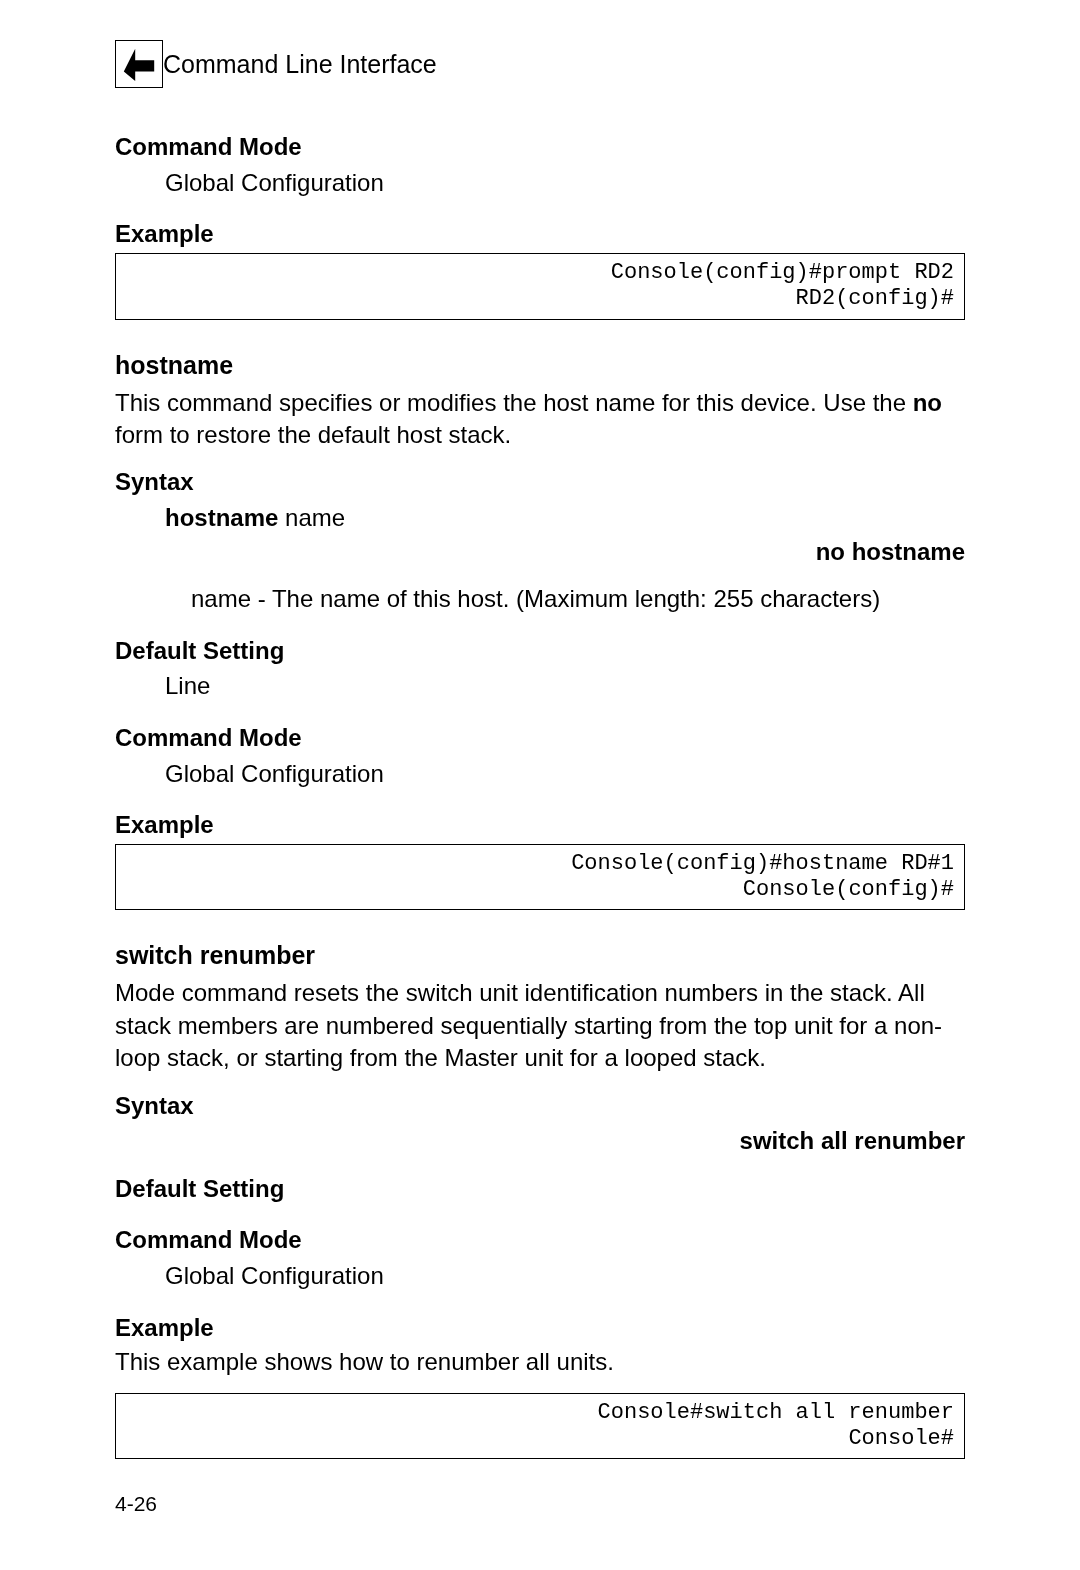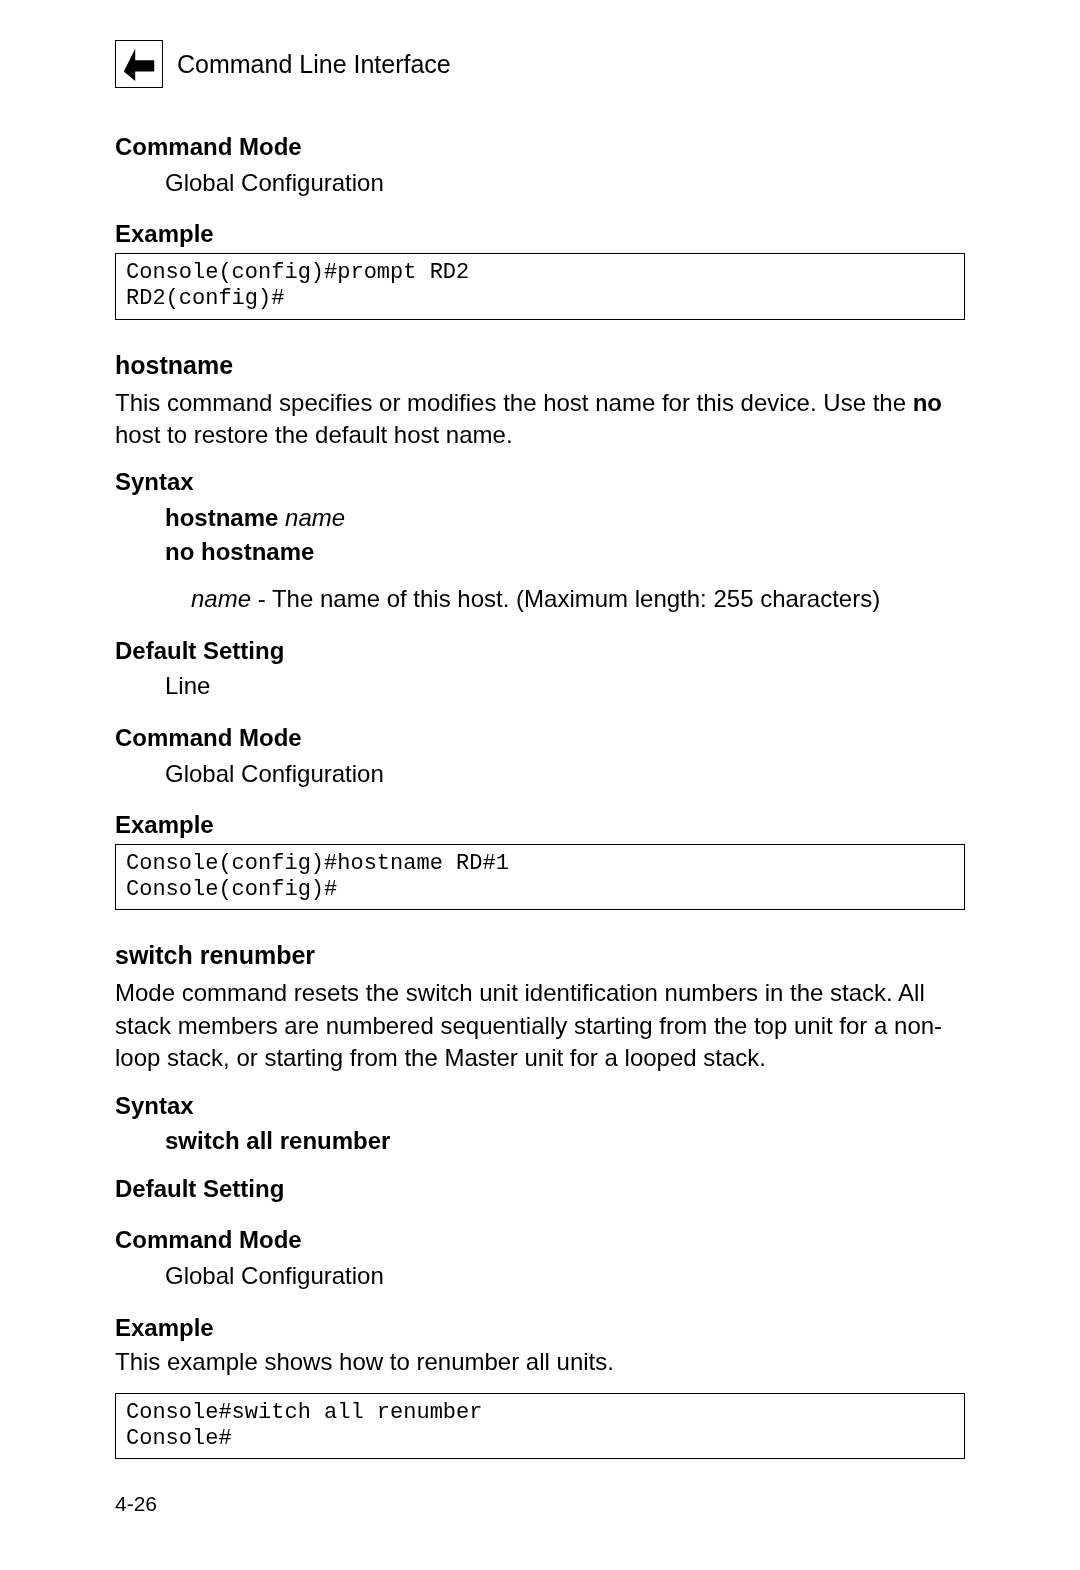--- a/index.html
+++ b/index.html
@@ -10,21 +10,20 @@
       font-family: Arial, Helvetica, sans-serif;
       font-size: 24px;
       line-height: 1.4;
       color: #000;
       padding: 40px 115px 40px 115px;
       position: relative;
     }
     .header {
       display: flex;
       align-items: center;
-      gap: 14px;
       margin-bottom: 42px;
       text-align: center;
     }
     .chapter-icon {
       width: 48px;
       height: 48px;
       border: 1px solid #000;
       display: flex;
       align-items: center;
       justify-content: center;
@@ -47,20 +46,21 @@
     }
     .codebox {
       border: 1px solid #000;
       font-family: "Courier New", Courier, monospace;
       font-size: 22px;
       padding: 6px 10px;
       white-space: pre;
       line-height: 1.2;
       margin-top: 0;
       margin-bottom: 28px;
+      text-align: right;
     }
     .cmd-name {
       font-weight: bold;
       font-size: 25px;
       margin-top: 12px;
       margin-bottom: 4px;
     }
     .desc {
       font-size: 24px;
       margin-bottom: 14px;
@@ -90,22 +90,22 @@
       left: 62px;
       top: 0;
     }
     .bullets-wrap { margin-bottom: 18px; }
     .page-num {
       position: absolute;
       bottom: 52px;
       left: 115px;
       font-size: 21px;
     }
-    .bold { font-weight: bold; }
-    .italic { font-style: italic; }
+    .bold { font-weight: bold; text-align: right; }
+    .italic { }
   </style>
 </head>
 <body>
 
 <div class="header">
   <div class="chapter-icon">
     <svg viewBox="0 0 40 40">
       <polygon points="4,28 16,4 16,16 36,16 36,28 16,28 16,38" fill="#000"></polygon>
     </svg>
   </div>
@@ -114,21 +114,21 @@
 
 <div class="section-heading">Command Mode</div>
 <div class="indent">Global Configuration</div>
 
 <div class="section-heading">Example</div>
 <div class="codebox">Console(config)#prompt RD2
 RD2(config)#</div>
 
 <div class="cmd-name">hostname</div>
 <div class="desc">
-  <span>This command specifies or modifies the host name for this device. Use the </span><span class="bold">no</span><span> host to restore the default host name.</span>
+  <span>This command specifies or modifies the host name for this device. Use the </span><span class="bold">no</span><span> form to restore the default host stack.</span>
 </div>
 
 <div class="section-heading">Syntax</div>
 <div class="syntax-line">
   <span class="bold">hostname</span><span class="italic"> name</span>
 </div>
 <div class="syntax-line2 bold">no hostname</div>
 
 <div class="param-desc">
   <span class="italic">name</span><span> - The name of this host. (Maximum length: 255 characters)</span>

